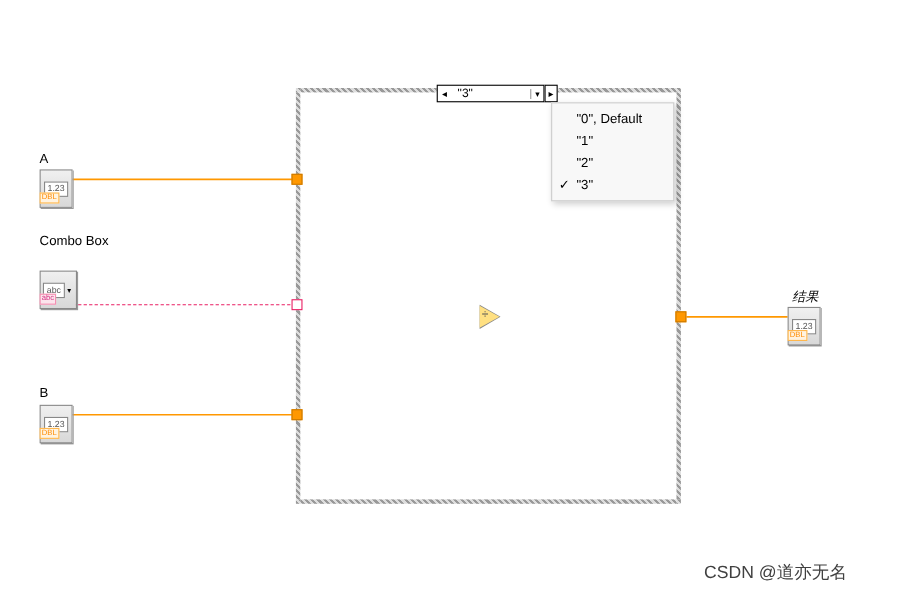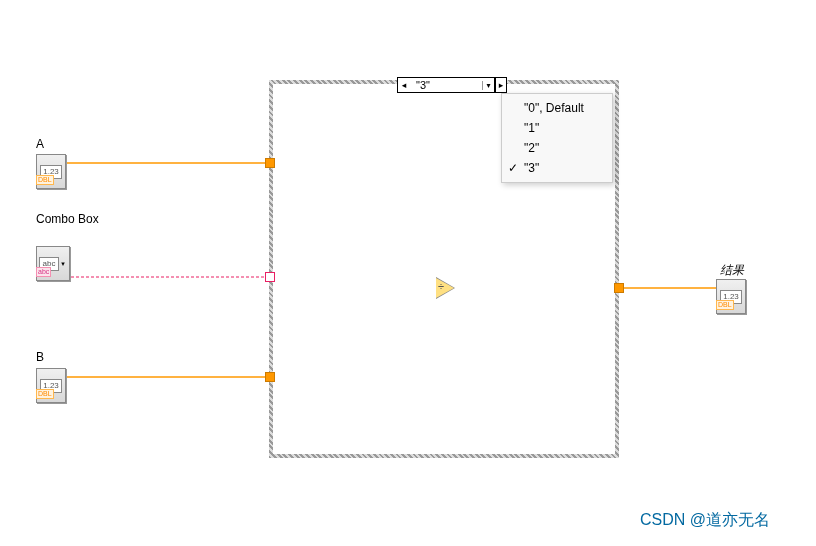--- a/index.html
+++ b/index.html
@@ -149,21 +149,21 @@
   svg.wires {
     position: absolute;
     top: 0;
     left: 0;
     width: 816px;
     height: 546px;
     pointer-events: none;
   }
   .watermark {
     position: absolute;
-    color: #0369a1;
+    color: #404040;
     font-size: 16px;
   }
 </style>
 </head>
 <body>
 
 <svg class="wires">
 
   <path d="M 66 163 H 269" stroke="#ff9800" stroke-width="1.5" fill="none"></path>
 

